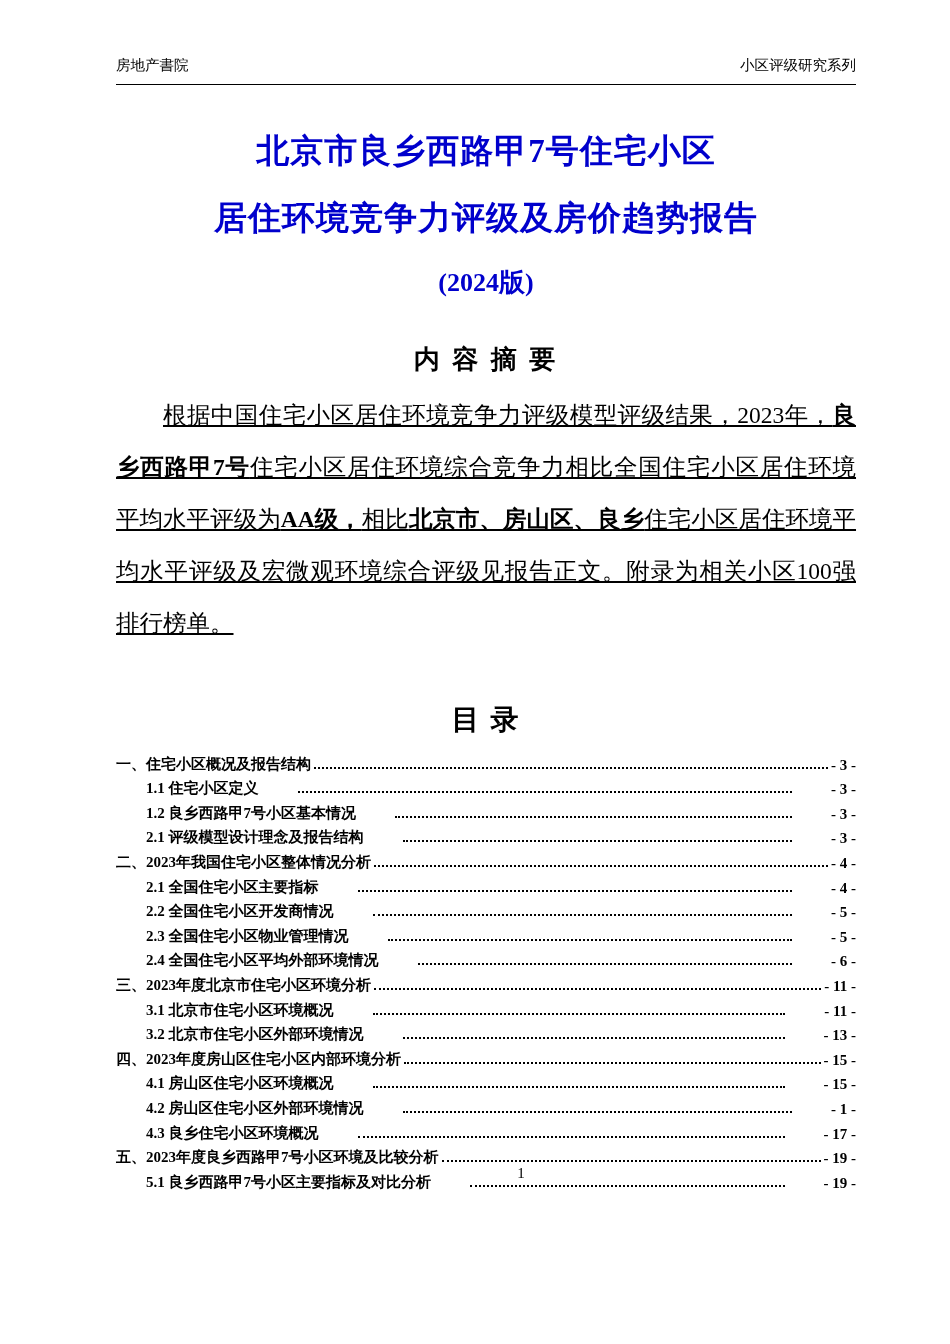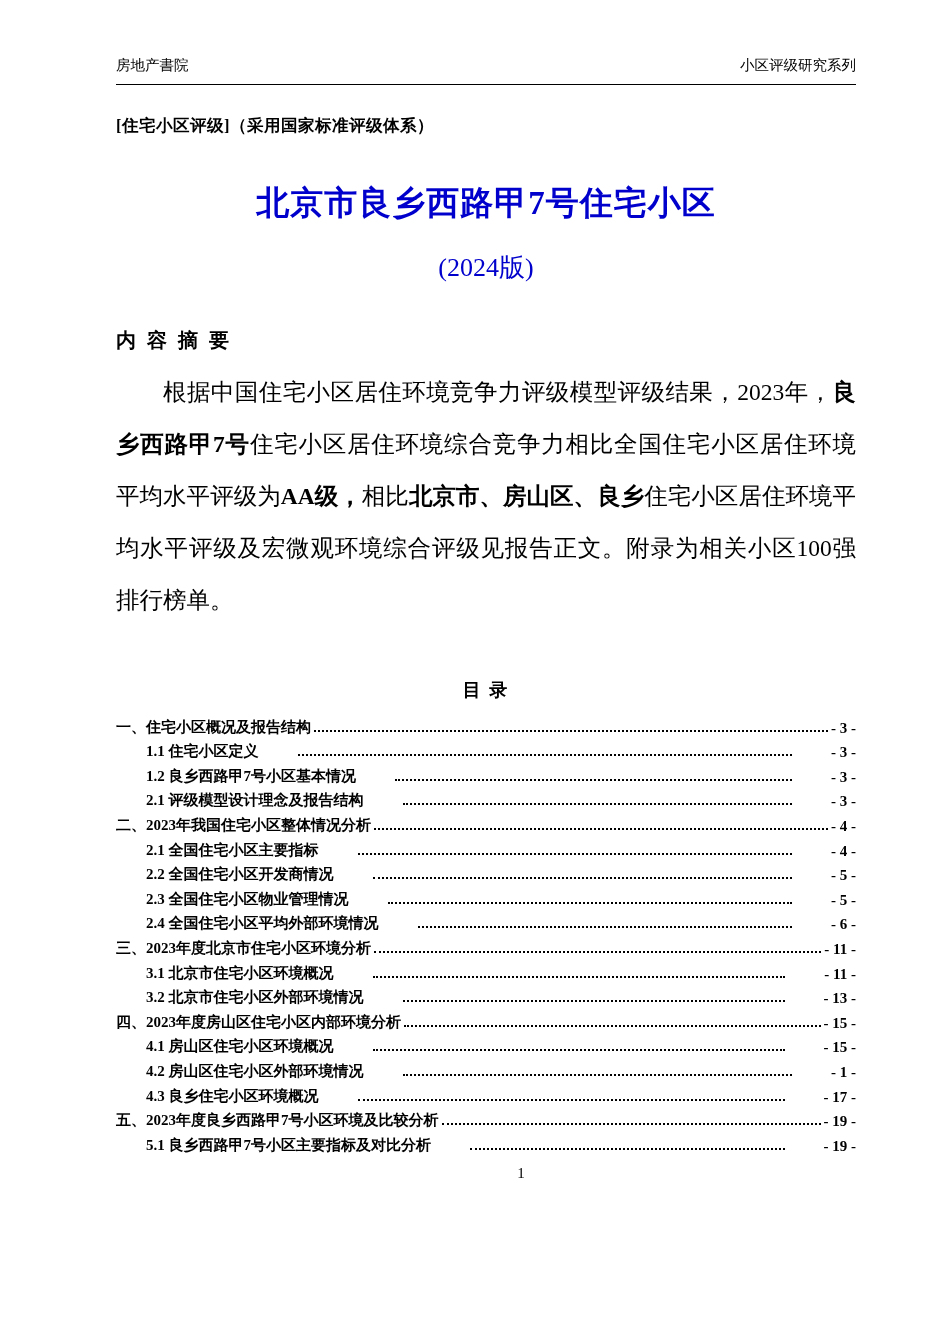--- a/index.html
+++ b/index.html
@@ -40,42 +40,43 @@
     font-weight: 700;
     font-size: 33px;
     letter-spacing: 1px;
   }
   .title-line1 { margin-top: 44px; }
   .title-line2 { margin-top: 22px; }
   .title-edition {
     margin-top: 24px;
     text-align: center;
     color: #0000CC;
-    font-weight: 400;
+    font-weight: 700;
     font-size: 26px;
   }
   .abstract-heading {
     margin-top: 42px;
-    text-align: left;
-    font-size: 20px;
+    text-align: center;
+    font-size: 26px;
     font-weight: 700;
     letter-spacing: 3px;
   }
   .abstract {
     margin-top: 12px;
     font-size: 23.5px;
     line-height: 52px;
     text-align: justify;
     text-indent: 2em;
+    text-decoration: underline;
   }
   .abstract .b { font-weight: 700; }
   .toc-heading {
     margin-top: 52px;
     text-align: center;
-    font-size: 18px;
+    font-size: 28px;
     font-weight: 700;
     letter-spacing: 2px;
   }
   .toc {
     margin-top: 10px;
     font-size: 15px;
     font-weight: 700;
   }
   .toc-row {
     display: flex;
@@ -105,23 +106,23 @@
 </head>
 <body>
 
 <div class="page">
 
   <header class="doc-header">
     <span>房地产書院</span>
     <span>小区评级研究系列</span>
   </header>
 
-  <div class="doc-subtitle">[住宅小区评级]（采用国家标准评级体系）</div>
 
   <div class="title-line title-line1">北京市良乡西路甲7号住宅小区</div>
+  <div class="title-line title-line2">居住环境竞争力评级及房价趋势报告</div>
   <div class="title-edition">(2024版)</div>
 
   <h2 class="abstract-heading">内 容 摘 要</h2>
 
   <p class="abstract"><span>根据中国住宅小区居住环境竞争力评级模型评级结果，2023年，</span><span class="b">良乡西路甲7号</span><span>住宅小区居住环境综合竞争力相比全国住宅小区居住环境平均水平评级为</span><span class="b">AA级，</span><span>相比</span><span class="b">北京市、房山区、良乡</span><span>住宅小区居住环境平均水平评级及宏微观环境综合评级见报告正文。附录为相关小区100强排行榜单。</span></p>
 
   <h2 class="toc-heading">目 录</h2>
 
   <nav class="toc">
 

